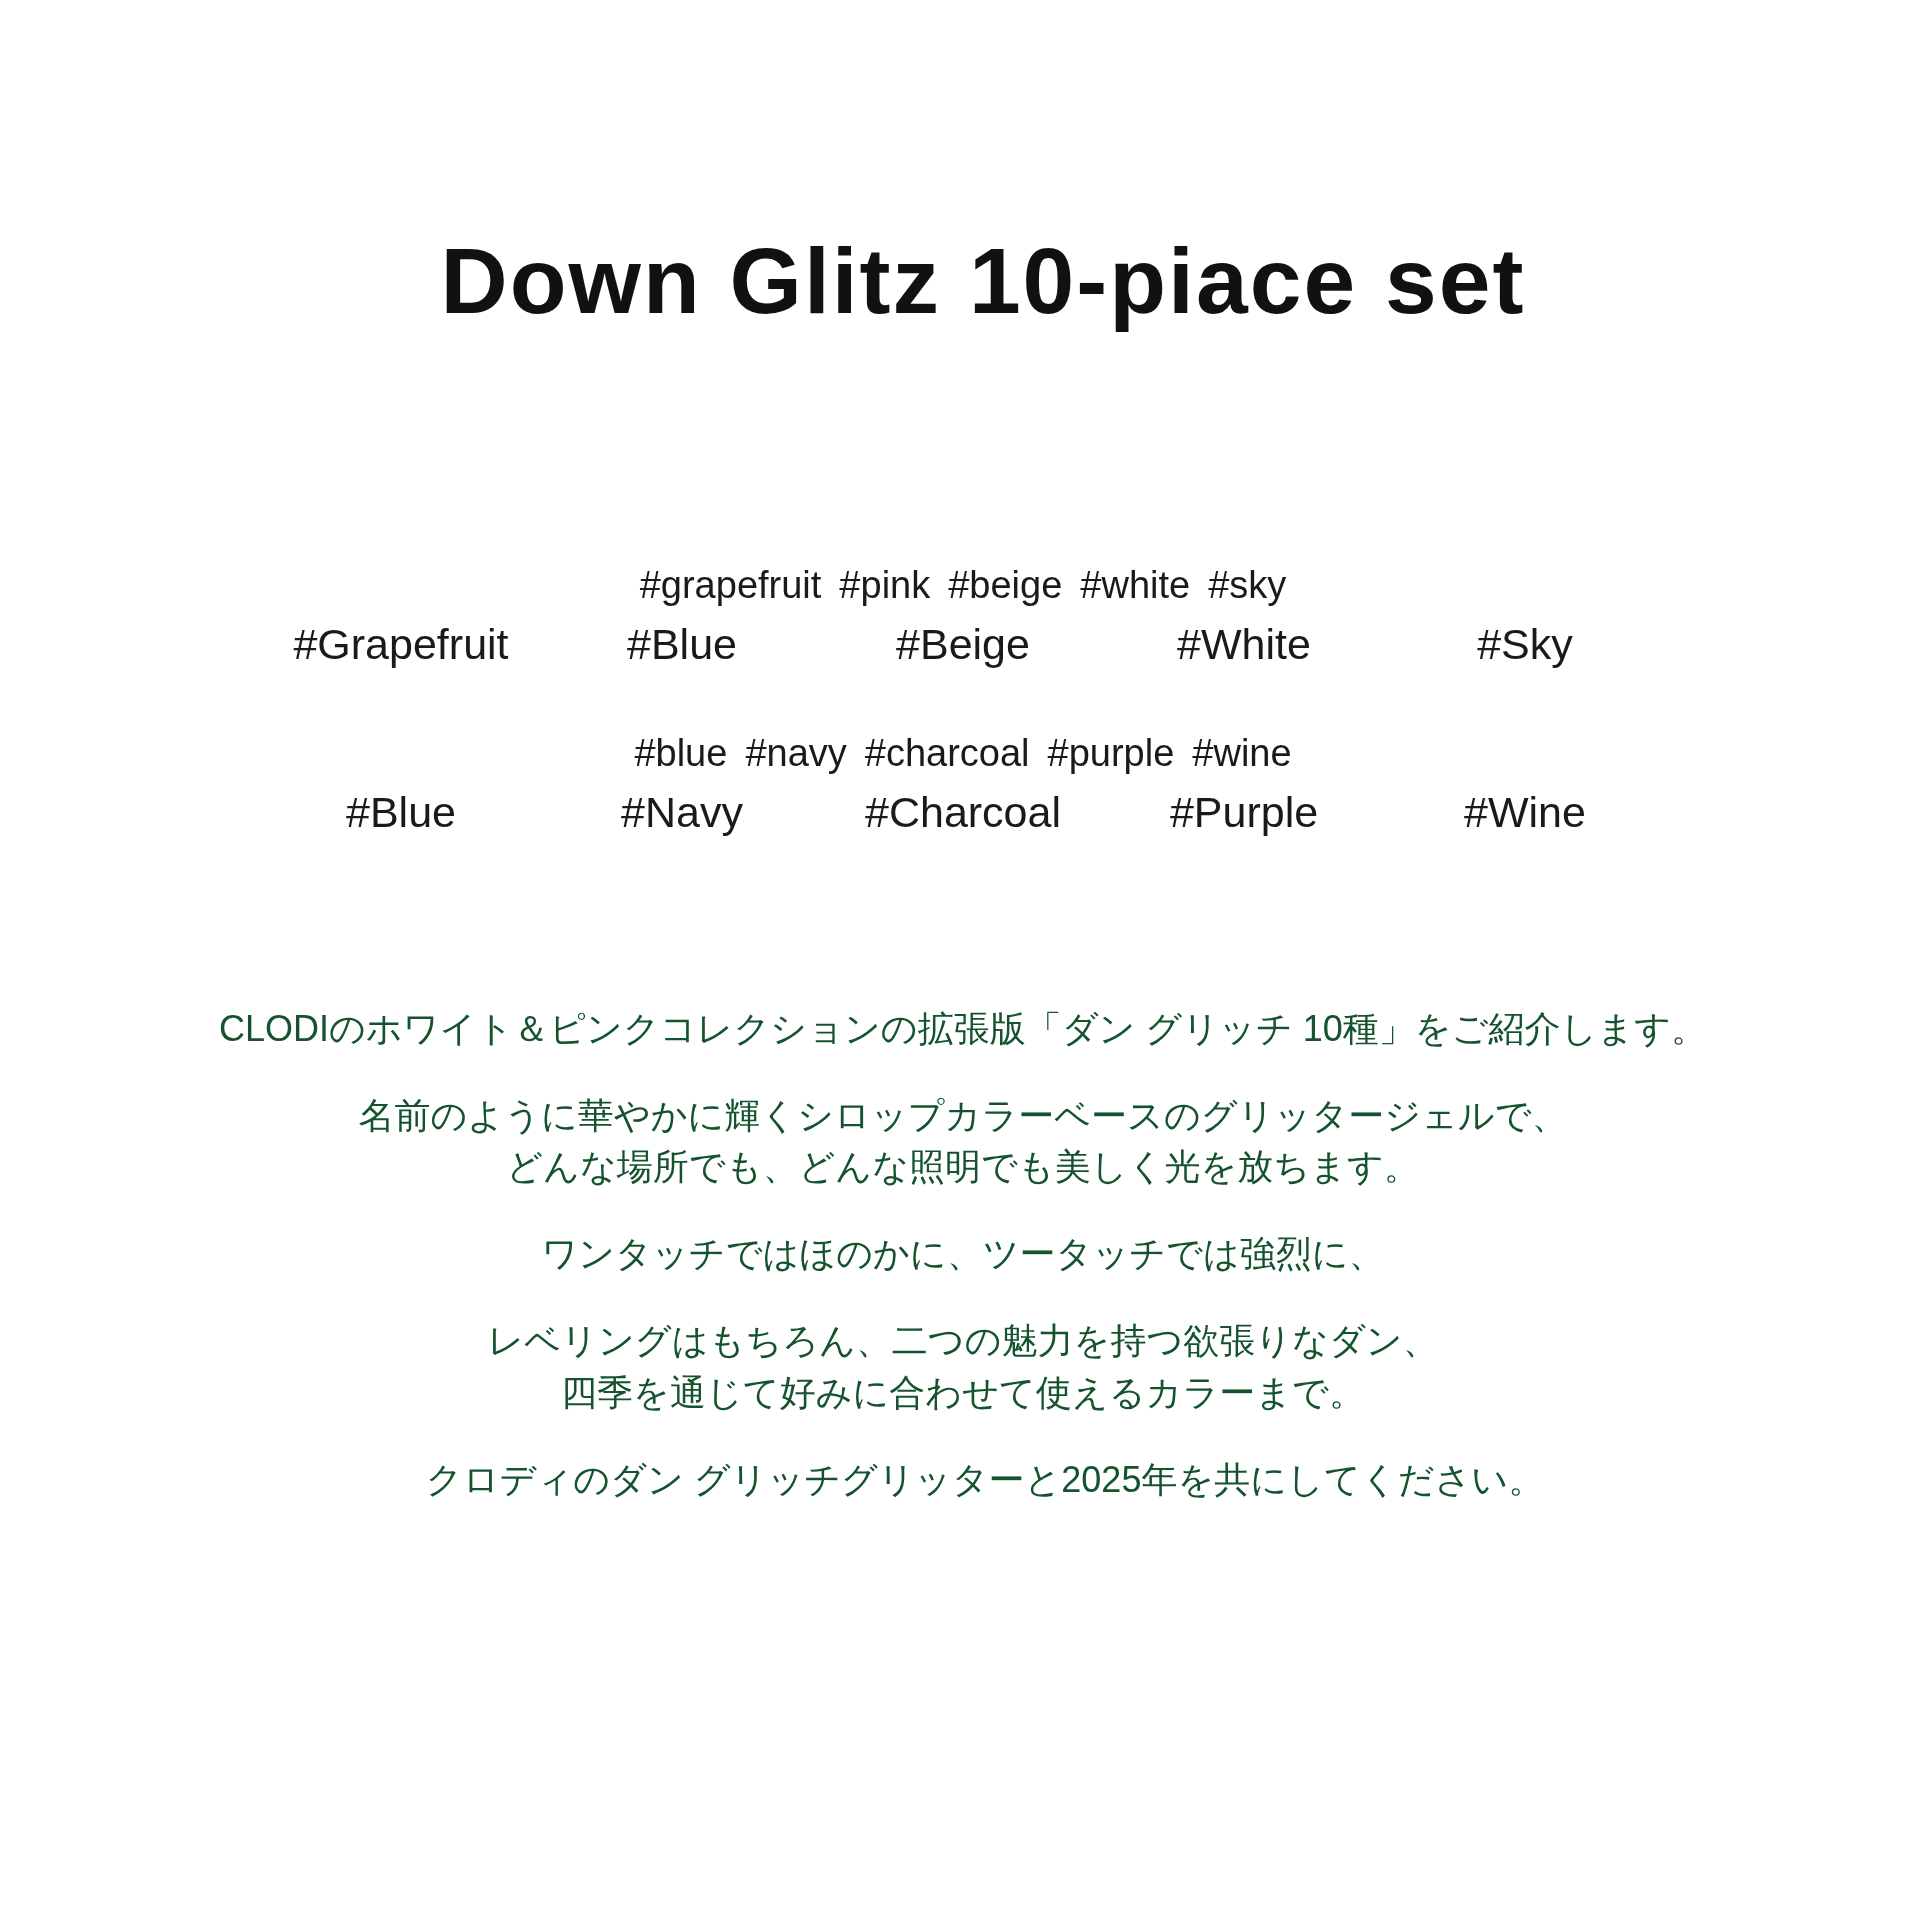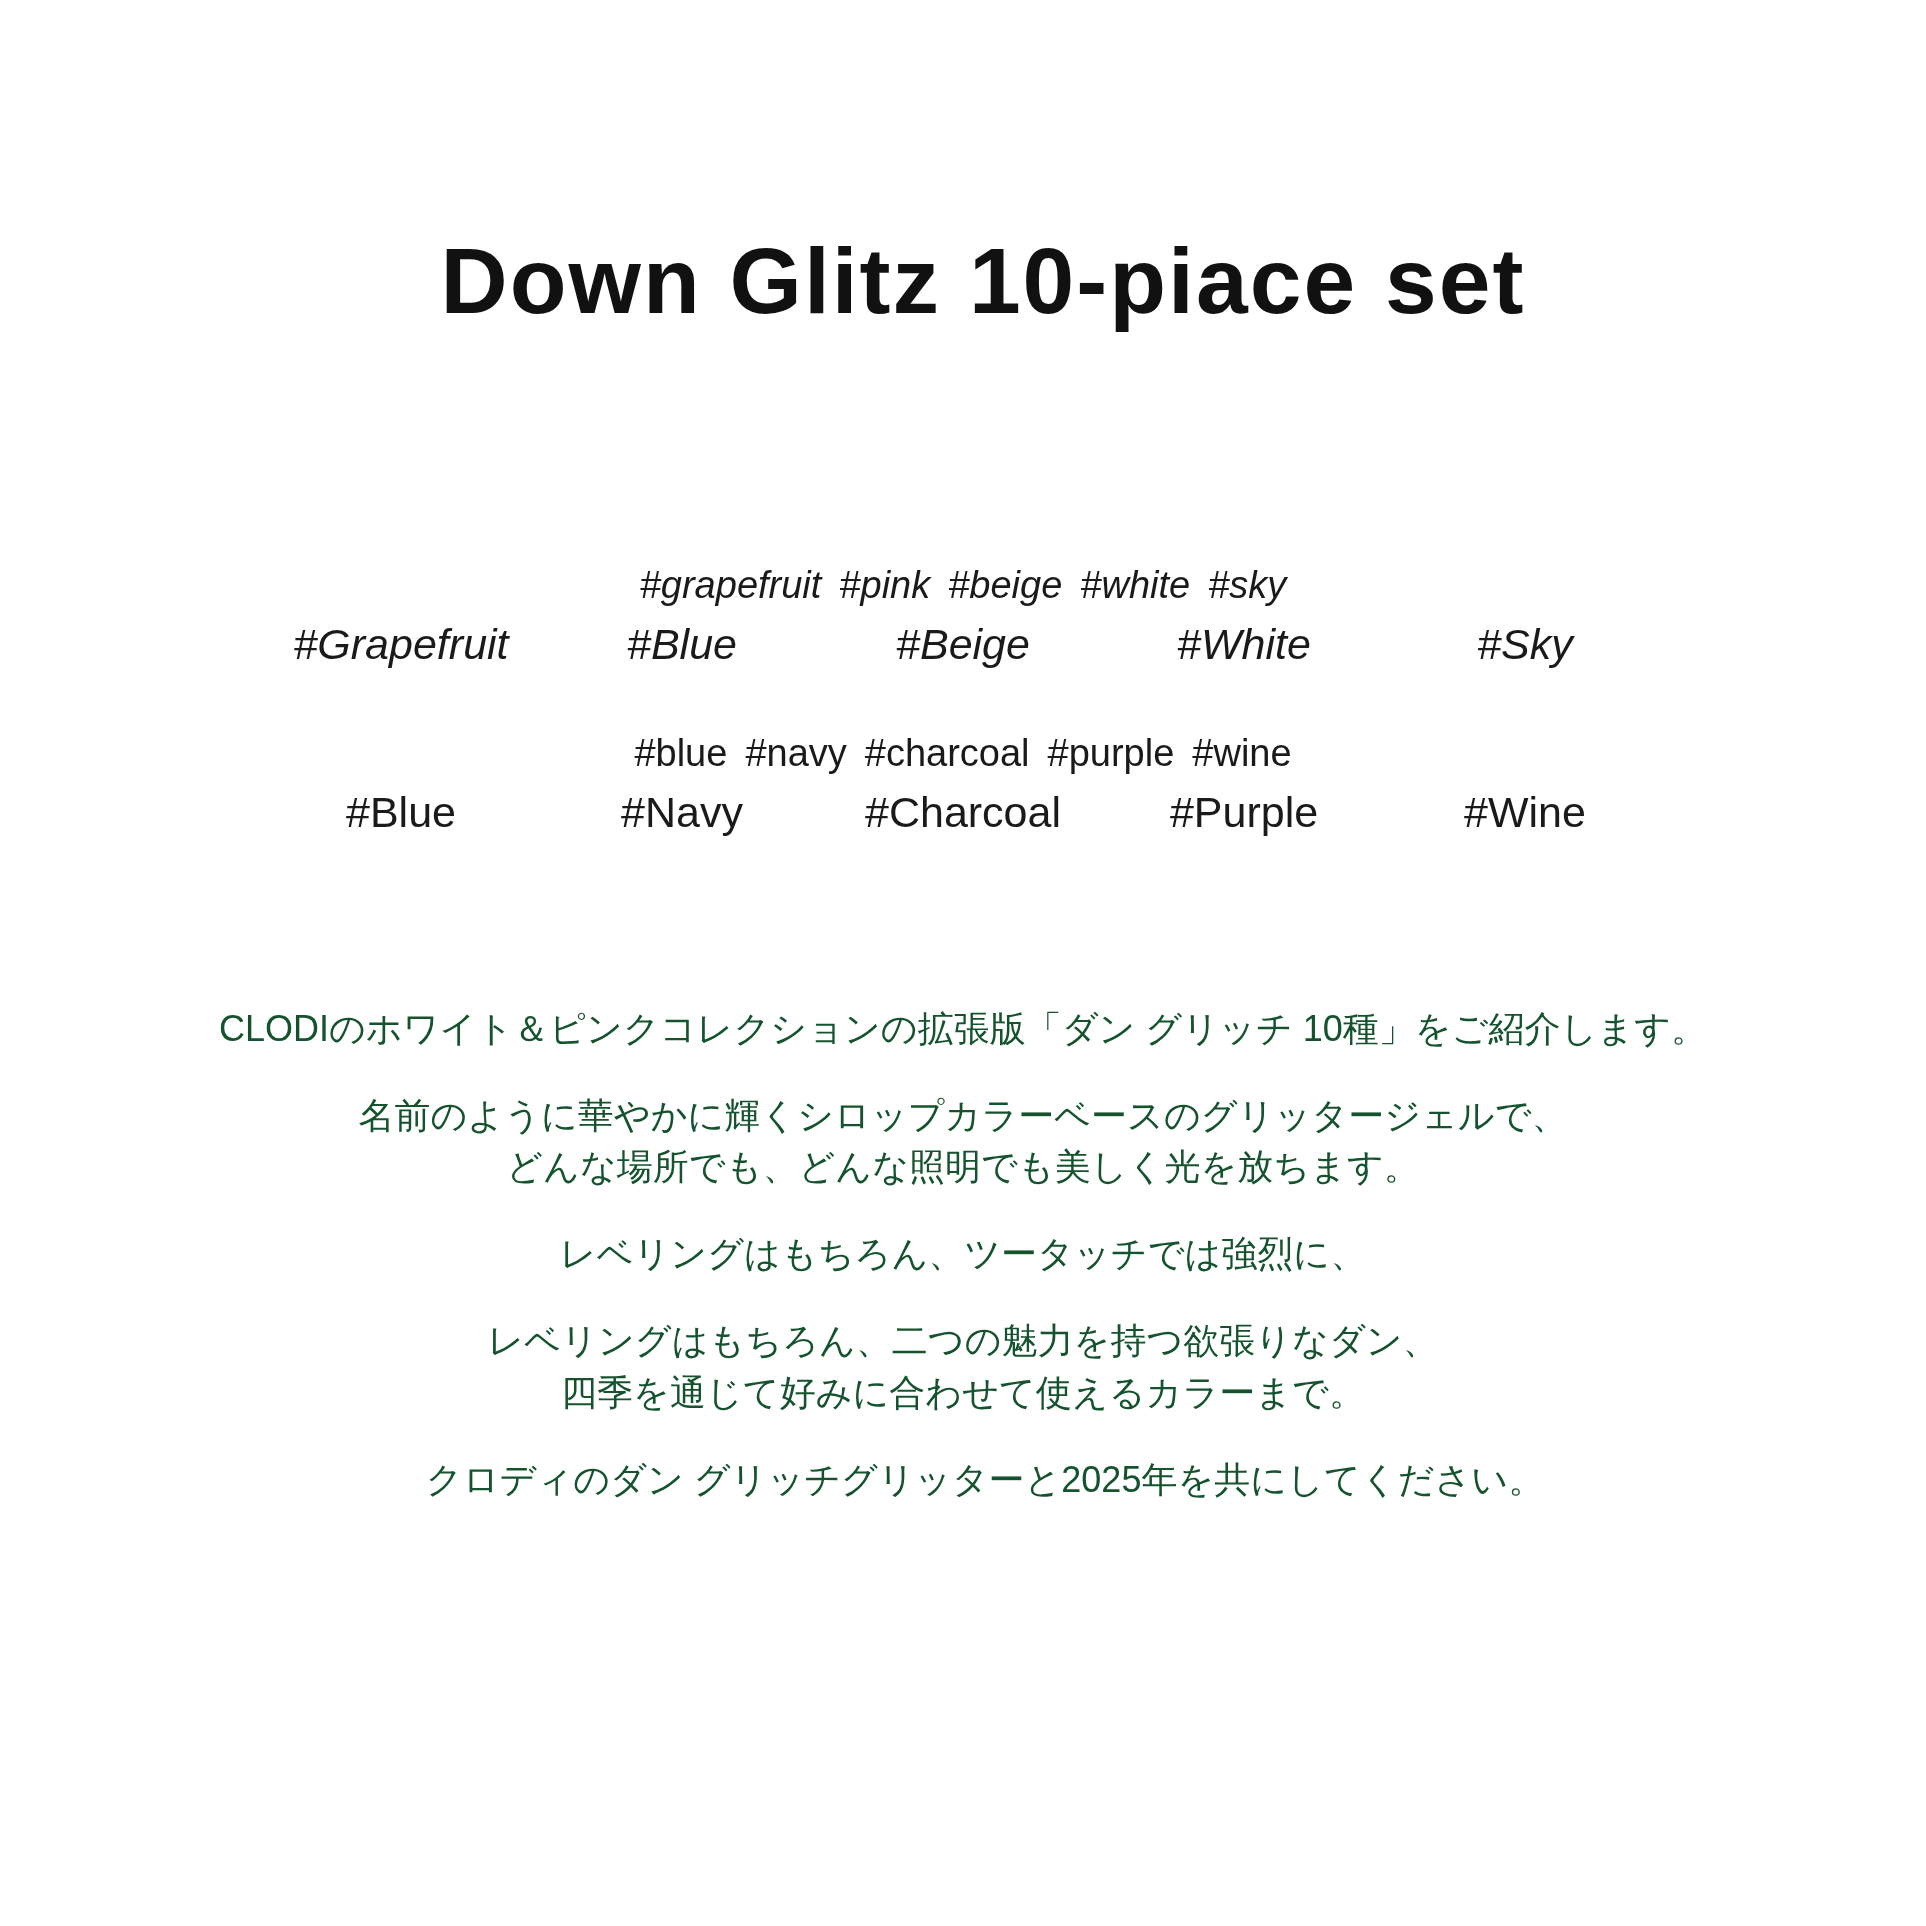--- a/index.html
+++ b/index.html
@@ -63,21 +63,21 @@
     font-weight: 400;
     color: #1a1a1a;
     margin-top: 13px;
   }
   .row-large > span {
     width: 281px;
     text-align: center;
     white-space: nowrap;
   }
 
-  #block-1 { top: 564px; font-style: italic; }
+  #block-1 { top: 564px; }
   #block-2 { top: 732px; }
 
   
   .description {
     position: absolute;
     left: 0;
     top: 1003px;
     width: 1926px;
     text-align: center;
     font-size: 36px;
@@ -134,21 +134,21 @@
 
   <div class="description">
     <div class="para">
       <span class="line">CLODIのホワイト＆ピンクコレクションの拡張版「ダン グリッチ 10種」をご紹介します。</span>
     </div>
     <div class="para">
       <span class="line">名前のように華やかに輝くシロップカラーベースのグリッタージェルで、</span>
       <span class="line">どんな場所でも、どんな照明でも美しく光を放ちます。</span>
     </div>
     <div class="para">
-      <span class="line">レベリングはもちろん、ツータッチでは強烈に、</span>
+      <span class="line">ワンタッチではほのかに、ツータッチでは強烈に、</span>
     </div>
     <div class="para">
       <span class="line">レベリングはもちろん、二つの魅力を持つ欲張りなダン、</span>
       <span class="line">四季を通じて好みに合わせて使えるカラーまで。</span>
     </div>
     <div class="para">
       <span class="line">クロディのダン グリッチグリッターと2025年を共にしてください。</span>
     </div>
   </div>
 

